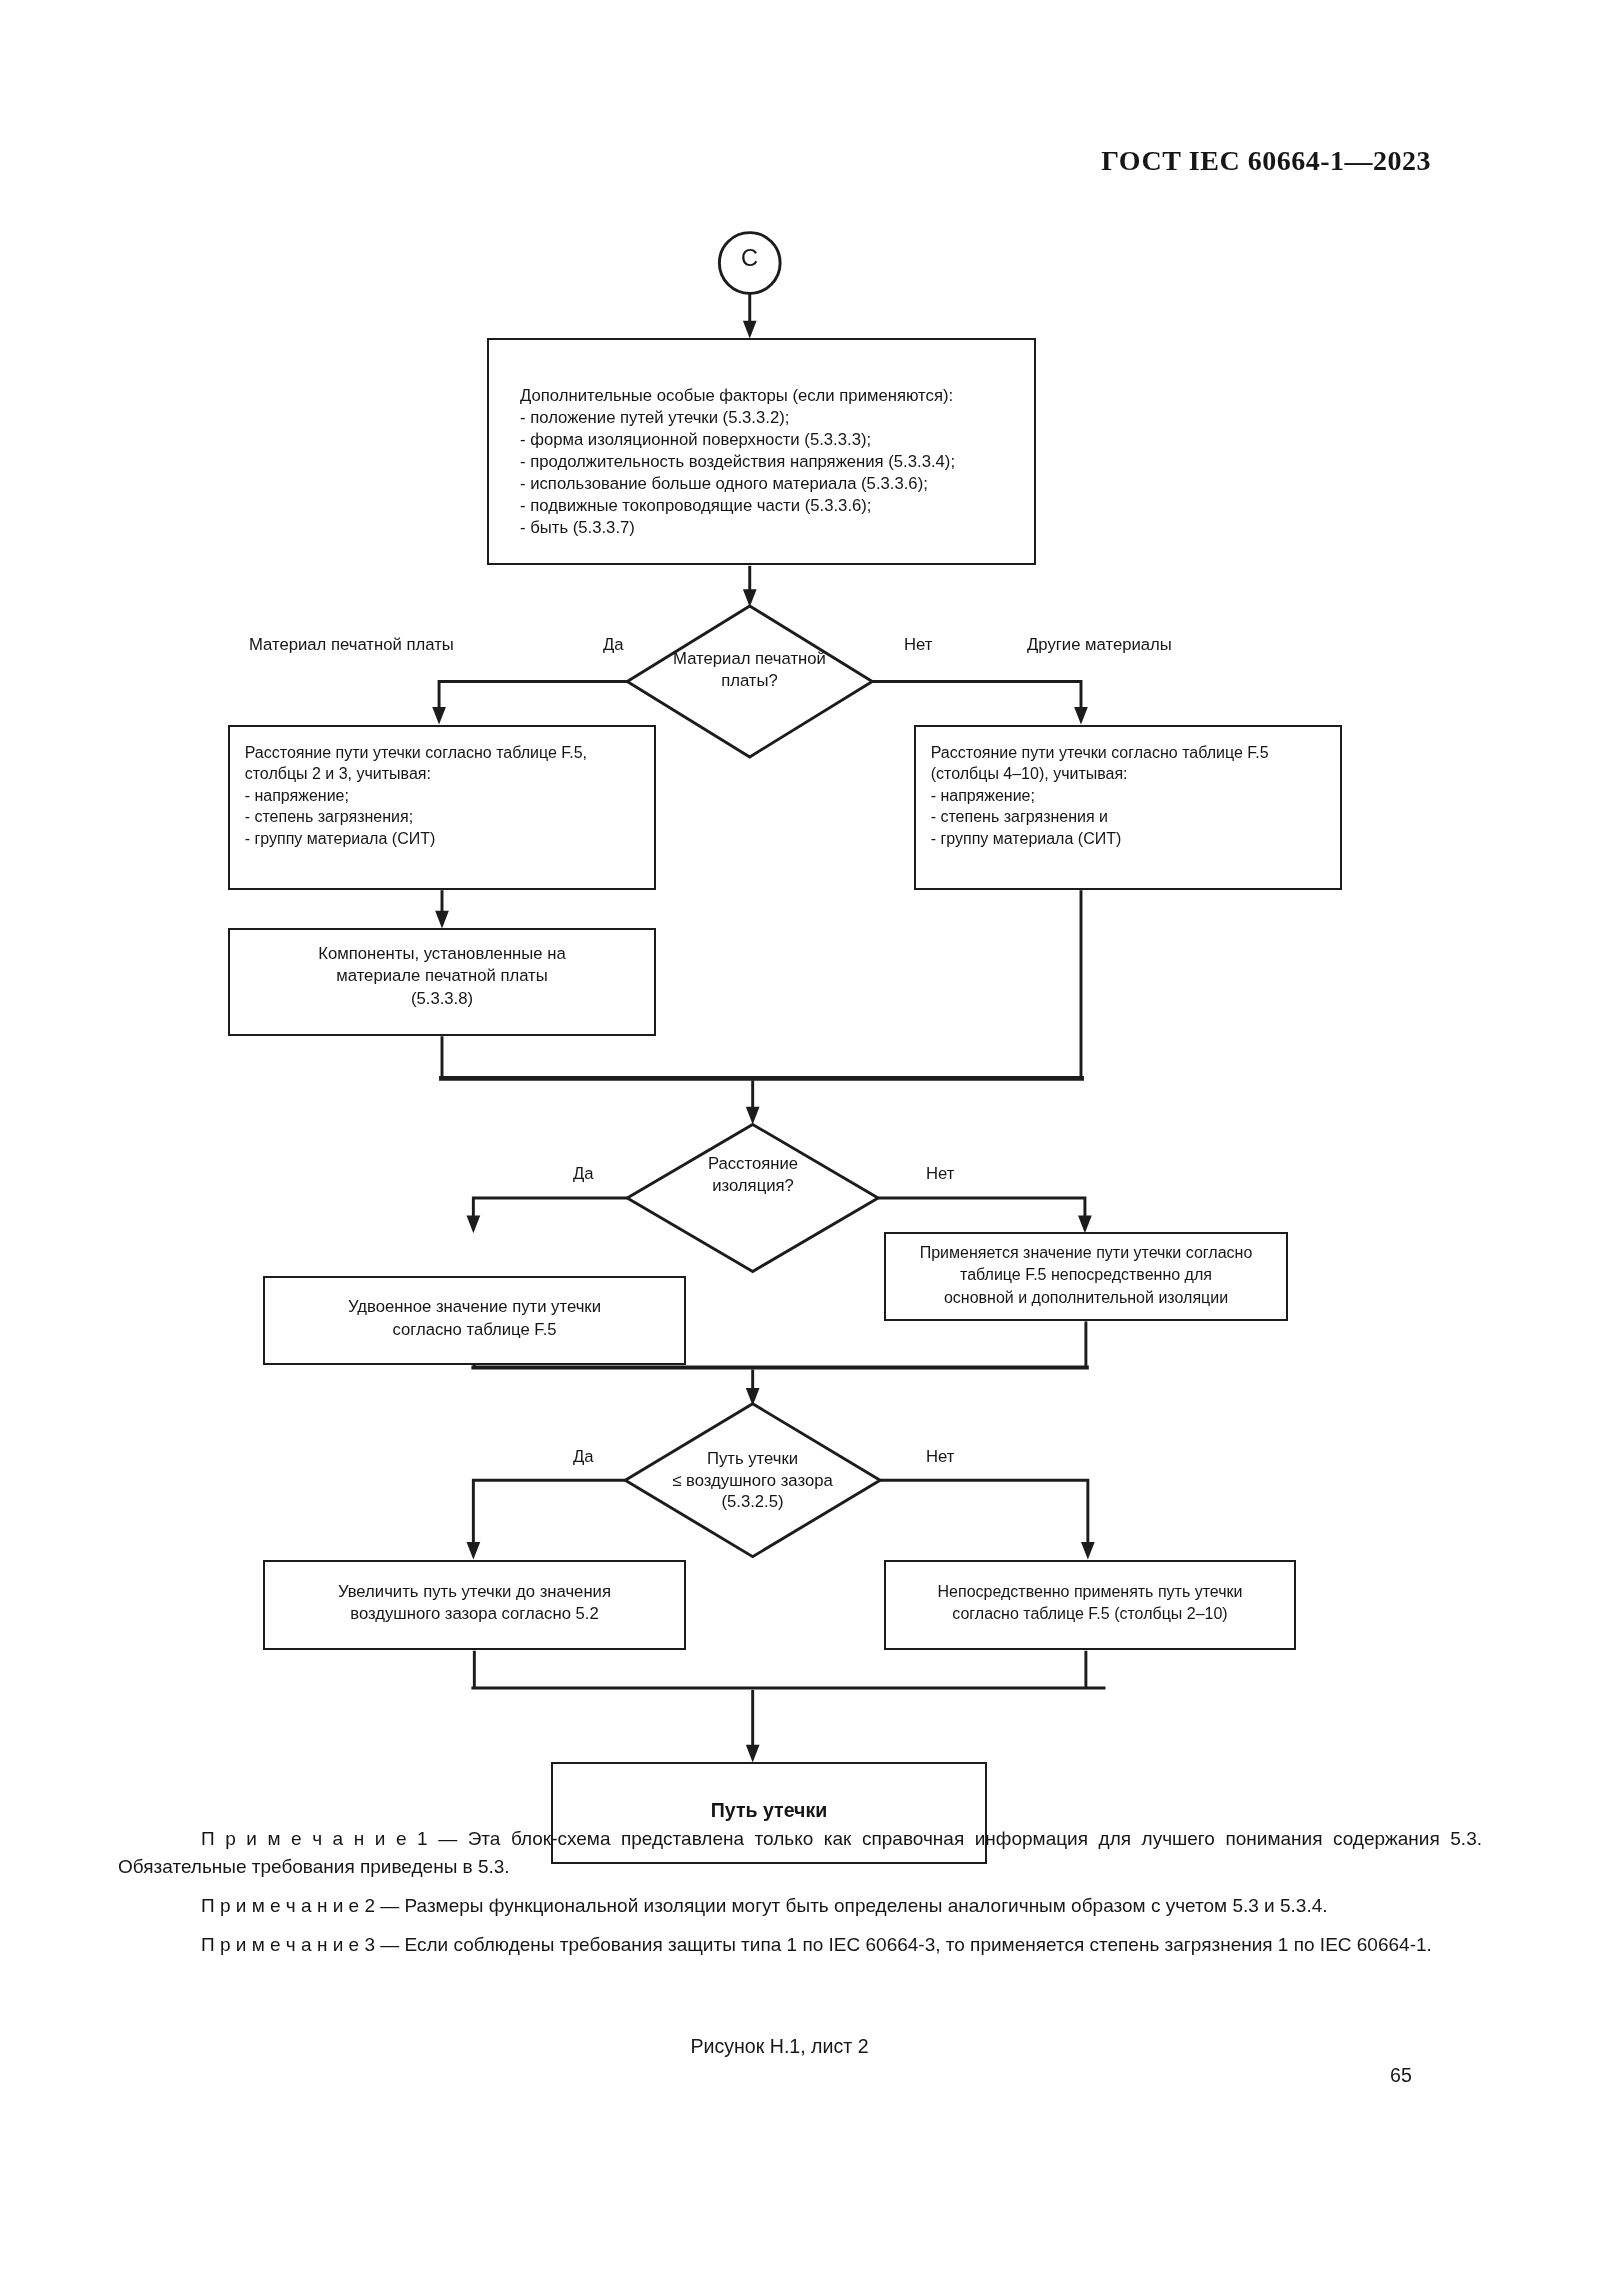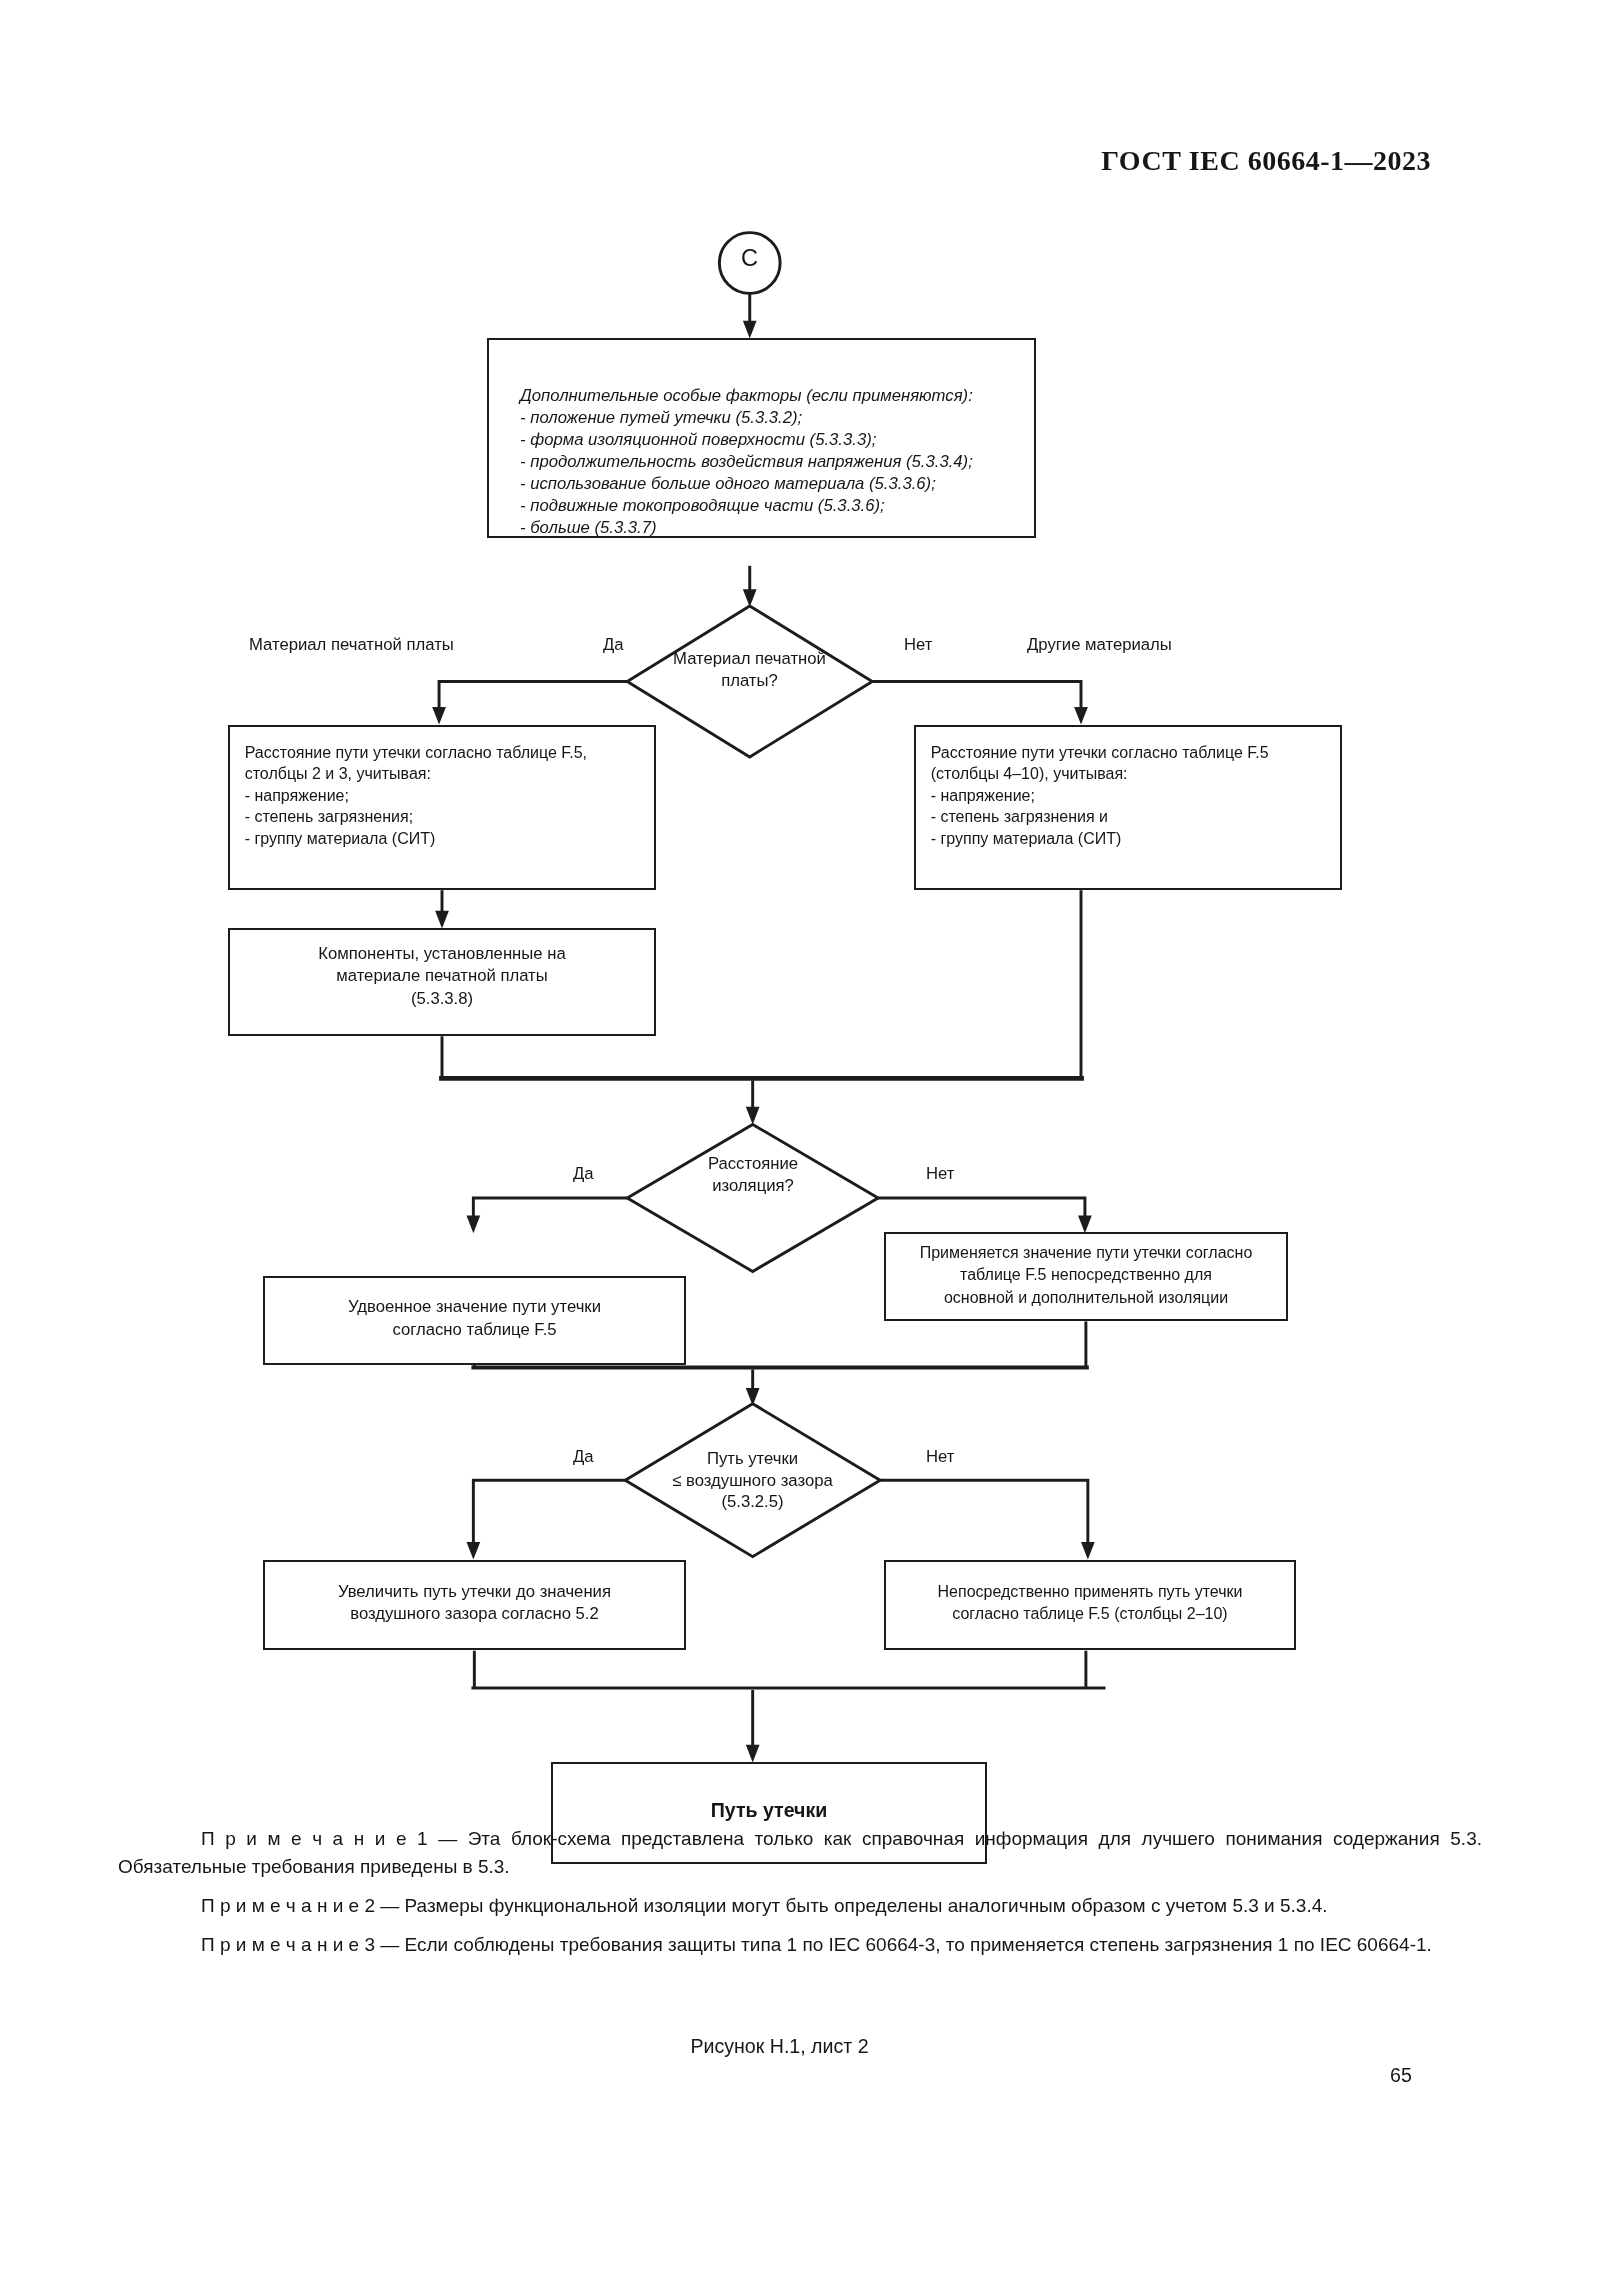--- a/index.html
+++ b/index.html
@@ -100,28 +100,28 @@
       <polygon points="1100,1240 1114,1240 1107,1258"></polygon>
       <polygon points="761,1416 775,1416 768,1434"></polygon>
       <polygon points="476,1573 490,1573 483,1591"></polygon>
       <polygon points="1103,1573 1117,1573 1110,1591"></polygon>
       <polygon points="761,1780 775,1780 768,1798"></polygon>
     </g>
   </svg>
 
   <div class="circ-lbl">C</div>
 
-  <div class="box" style="left:487px;top:338px;width:549px;height:200px;padding:45px 6px 0 31px;font-style:italic;">
+  <div class="box" style="left:487px;top:338px;width:549px;height:227px;padding:45px 6px 0 31px;">
     <div class="ln">Дополнительные особые факторы (если применяются):</div>
     <div class="ln">- положение путей утечки (5.3.3.2);</div>
     <div class="ln">- форма изоляционной поверхности (5.3.3.3);</div>
     <div class="ln">- продолжительность воздействия напряжения (5.3.3.4);</div>
     <div class="ln">- использование больше одного материала (5.3.3.6);</div>
     <div class="ln">- подвижные токопроводящие части (5.3.3.6);</div>
-    <div class="ln">- больше (5.3.3.7)</div>
+    <div class="ln">- быть (5.3.3.7)</div>
   </div>
 
   <div class="dtext" style="left:637px;top:648px;width:225px;">
     <div>Материал печатной</div>
     <div>платы?</div>
   </div>
   <div class="lbl" style="left:249px;top:635px;">Материал печатной платы</div>
   <div class="lbl" style="left:603px;top:635px;">Да</div>
   <div class="lbl" style="left:904px;top:635px;">Нет</div>
   <div class="lbl" style="left:1027px;top:635px;">Другие материалы</div>

